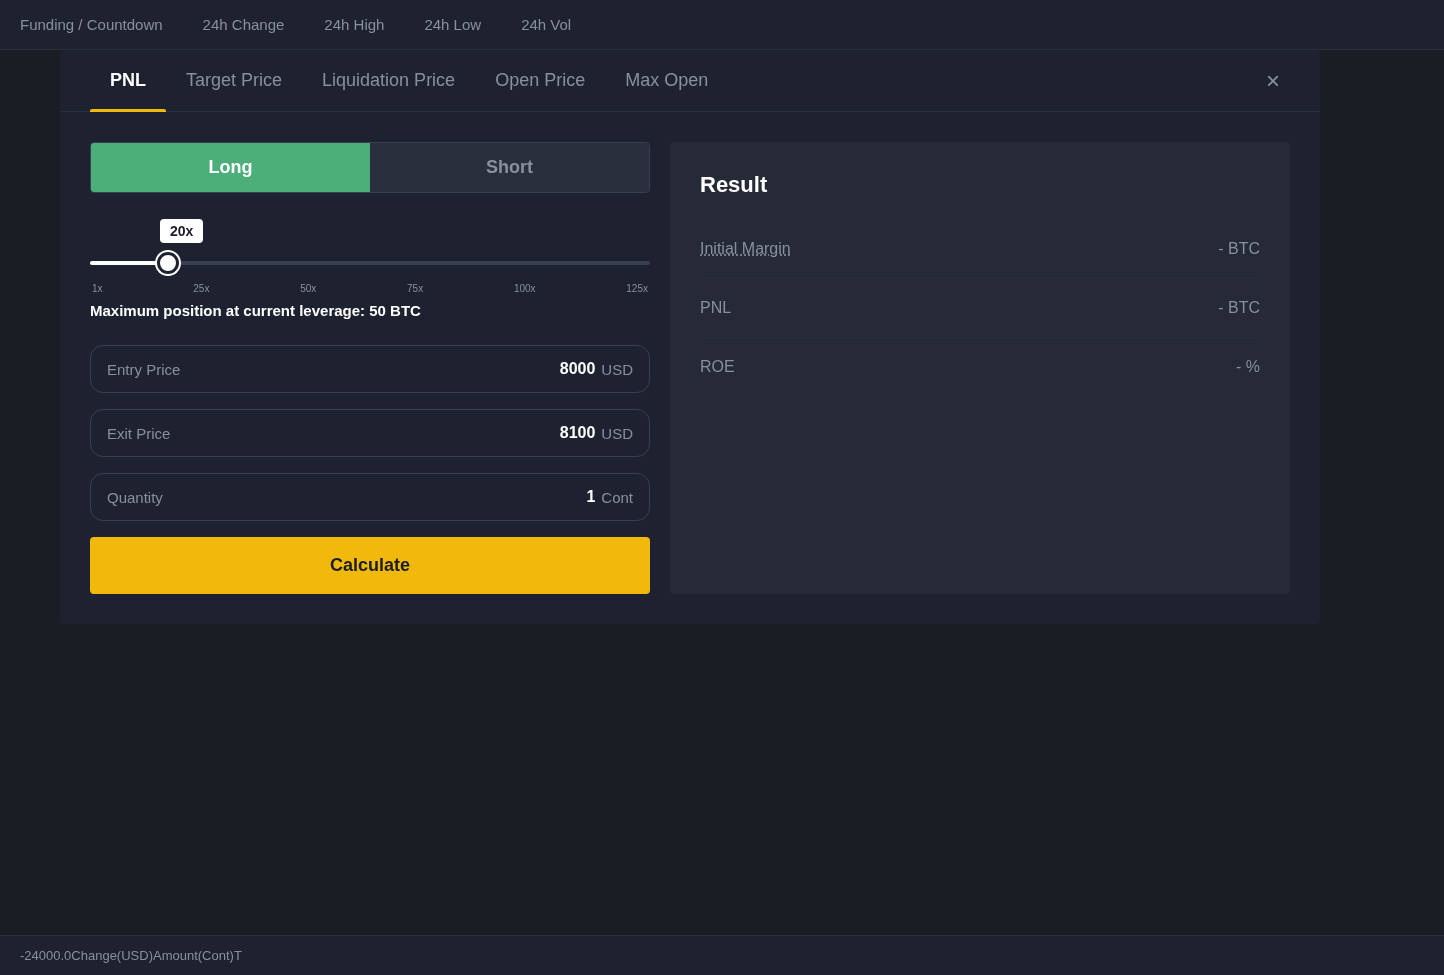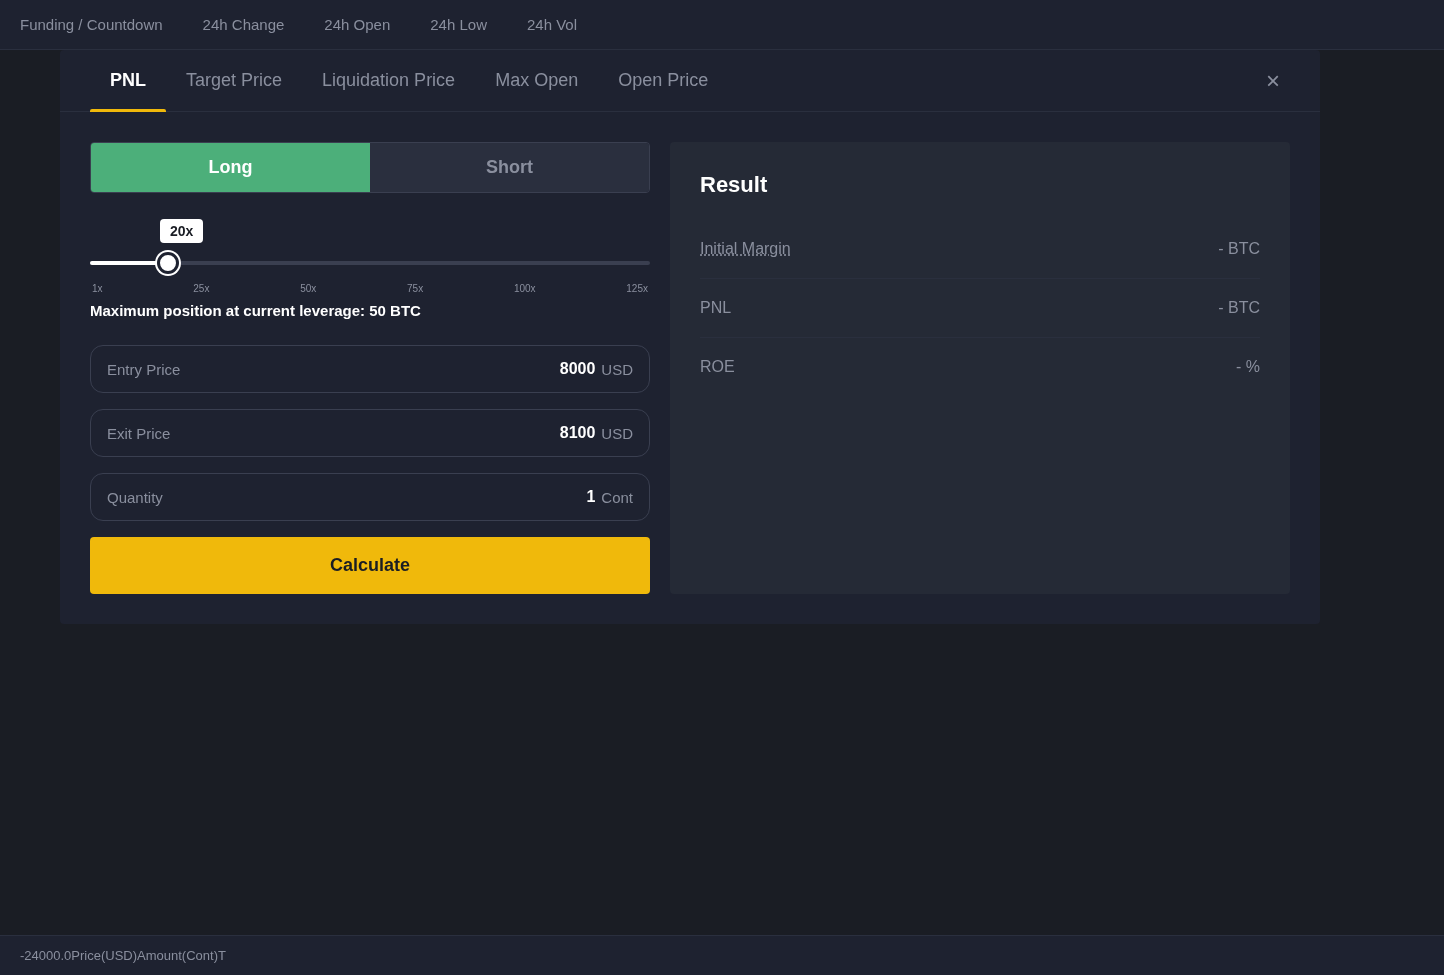--- a/index.html
+++ b/index.html
@@ -280,33 +280,33 @@
     }
   </style>
 </head>
 <body>
 
 <div class="bg-chart"></div>
 
 <div class="top-bar">
   <span class="top-bar-item">Funding / Countdown</span>
   <span class="top-bar-item">24h Change</span>
-  <span class="top-bar-item">24h Open</span>
+  <span class="top-bar-item">24h High</span>
   <span class="top-bar-item">24h Low</span>
   <span class="top-bar-item">24h Vol</span>
 </div>
 
 <div class="modal-overlay">
 
   <div class="tab-bar">
     <div class="tab active">PNL</div>
     <div class="tab">Target Price</div>
     <div class="tab">Liquidation Price</div>
+    <div class="tab">Open Price</div>
     <div class="tab">Max Open</div>
-    <div class="tab">Open Price</div>
     <div class="close-btn">×</div>
   </div>
 
   <div class="content-area">
 
     <div class="left-panel">
 
       <div class="toggle-bar">
         <div class="toggle-btn active-long">Long</div>
         <div class="toggle-btn">Short</div>
@@ -370,16 +370,16 @@
       <div class="result-row">
         <span class="result-label">ROE</span>
         <span class="result-value">- %</span>
       </div>
     </div>
   </div>
 </div>
 
 <div class="bottom-bar">
   <span class="bottom-bar-item">-24000.0</span>
-  <span class="bottom-bar-item">Price(USD)</span>
+  <span class="bottom-bar-item">Change(USD)</span>
   <span class="bottom-bar-item">Amount(Cont)</span>
   <span class="bottom-bar-item">T</span>
 </div>
 
 </body></html>

